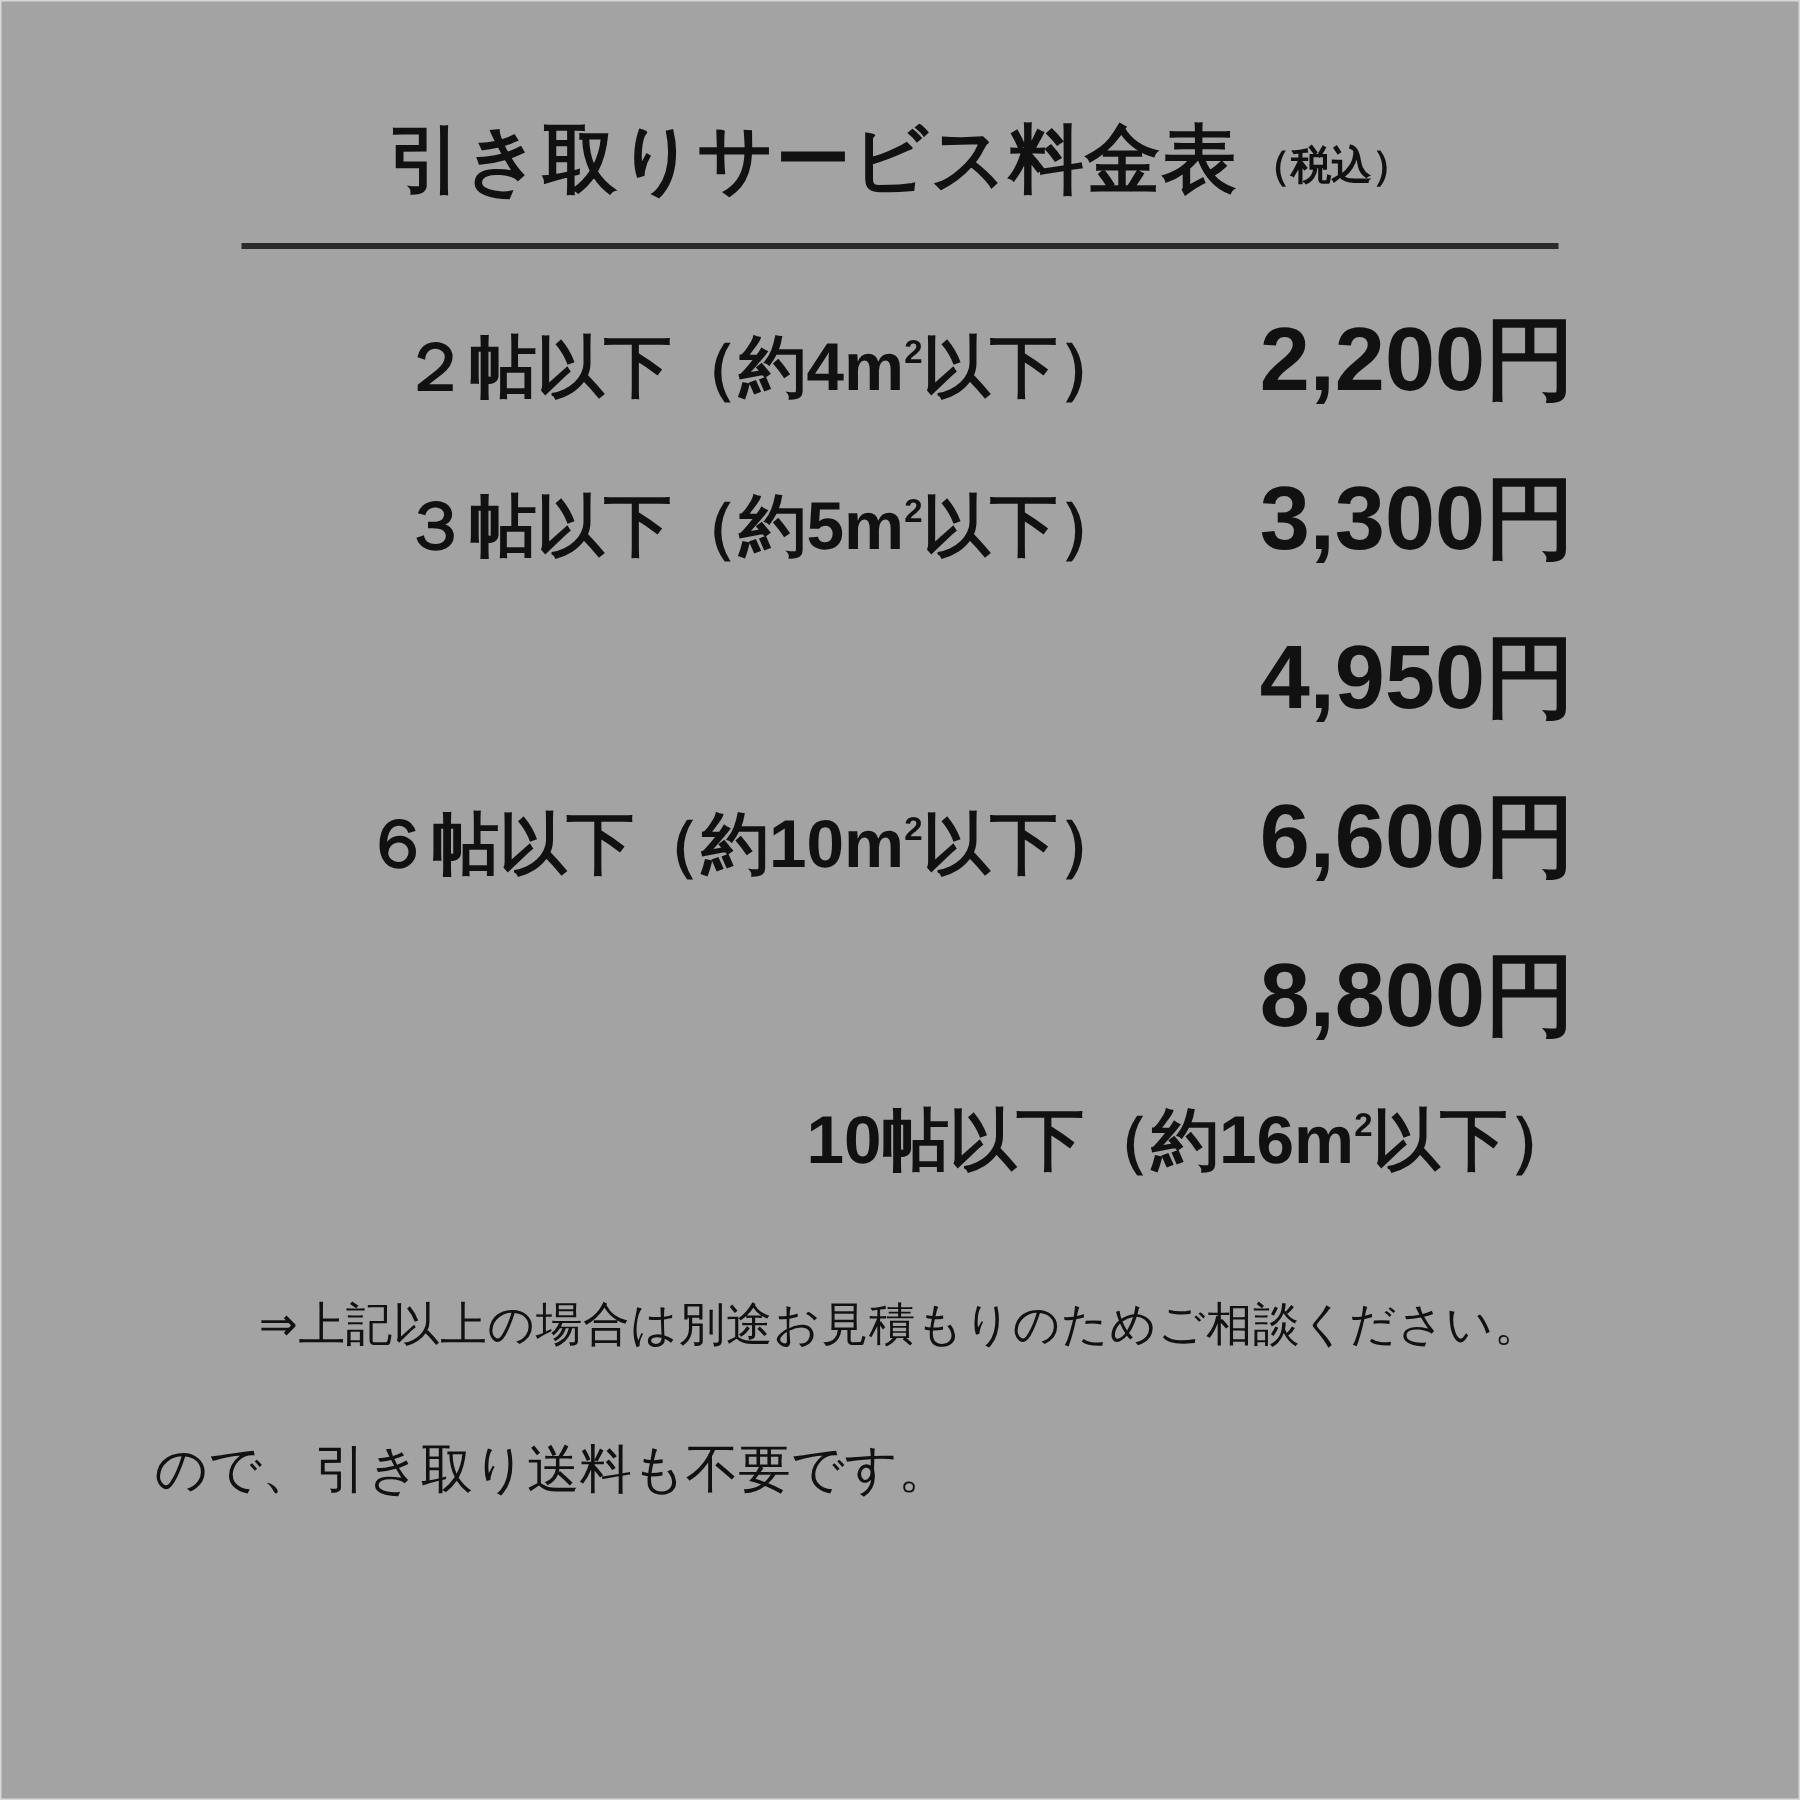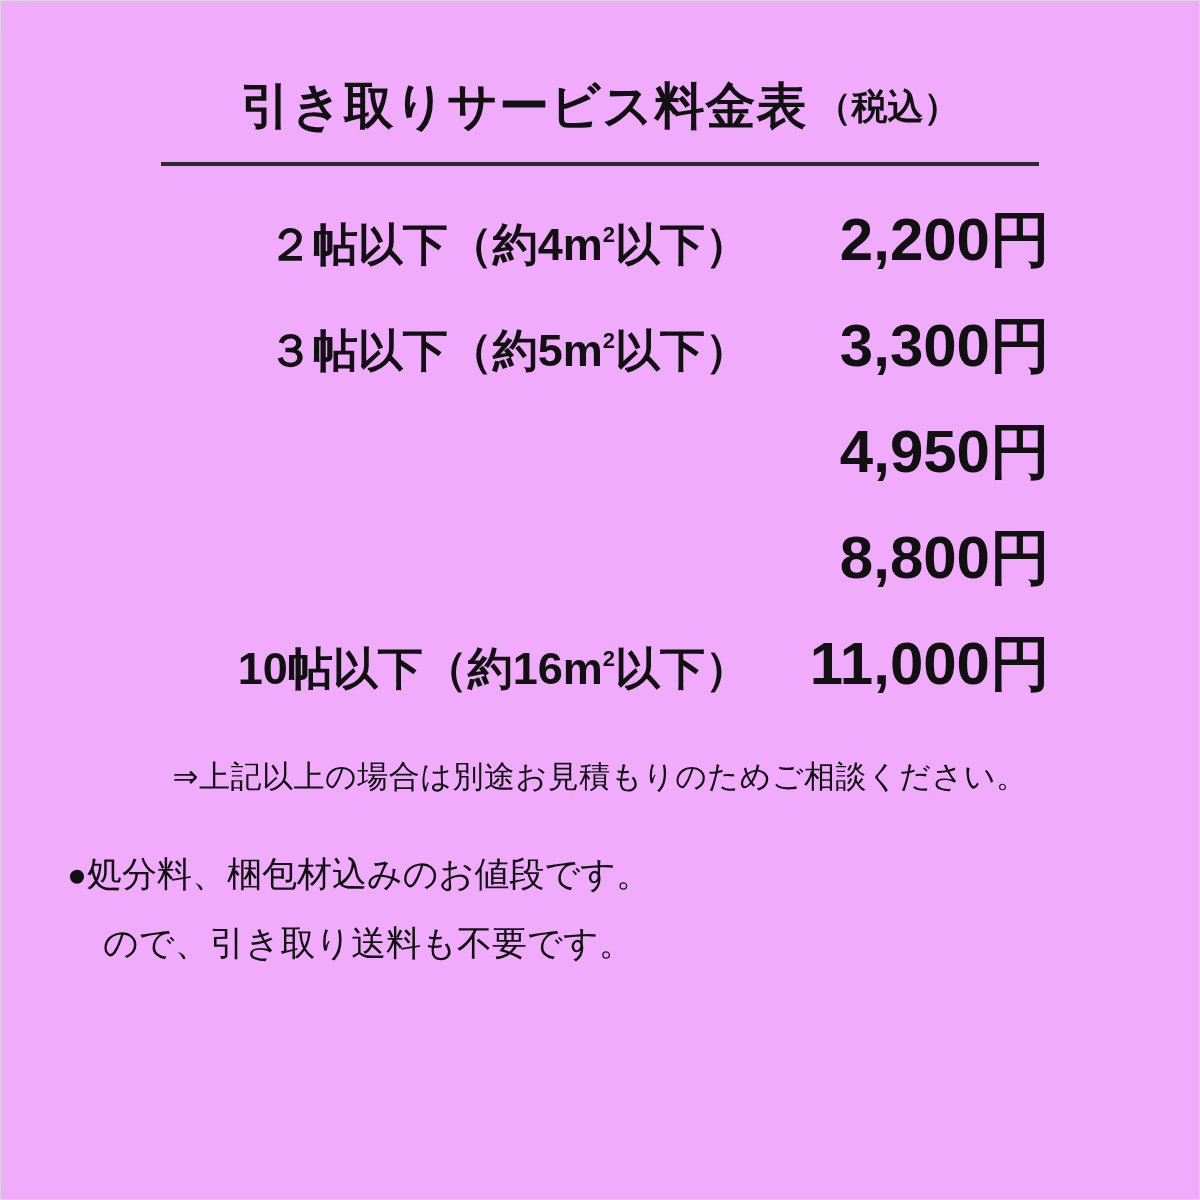--- a/index.html
+++ b/index.html
@@ -13,36 +13,36 @@
     font-family: "Liberation Sans", "DejaVu Sans", sans-serif;
     color: #1a1a1a;
     overflow: hidden;
   }
   .page {
     position: relative;
     width: 1200px;
     height: 1200px;
     box-sizing: border-box;
     border: 1px solid #d8d8d8;
-    background: #f0abfc;
+    background: #a3a3a3;
   }
   .title-row {
     display: flex;
     align-items: baseline;
     justify-content: center;
     margin-top: 72px;
   }
   .title-main {
     font-size: 50px;
     font-weight: bold;
     letter-spacing: 1px;
     color: #111111;
   }
   .title-sub {
-    font-size: 36px;
+    font-size: 27px;
     font-weight: bold;
     color: #111111;
     margin-left: 8px;
     position: relative;
     top: -4px;
   }
   .rule {
     width: 878px;
     height: 4px;
     background: #2b2b2b;
@@ -130,34 +130,34 @@
 
     <div class="row">
       <div class="cell-label"><span>３帖以下（約5m</span><span class="sup">2</span><span>以下）</span></div>
       <div class="cell-price">3,300円</div>
     </div>
 
     <div class="row">
       <div class="cell-price">4,950円</div>
     </div>
 
+    <div class="row">
+      <div class="cell-label"><span>６帖以下（約10m</span><span class="sup">2</span><span>以下）</span></div>
+      <div class="cell-price">6,600円</div>
+    </div>
 
     <div class="row">
       <div class="cell-price">8,800円</div>
     </div>
 
     <div class="row">
       <div class="cell-label"><span>10帖以下（約16m</span><span class="sup">2</span><span>以下）</span></div>
-      <div class="cell-price">11,000円</div>
     </div>
 
   </div>
 
   <div class="note-arrow">⇒上記以上の場合は別途お見積もりのためご相談ください。</div>
 
   <div class="bullets">
-    <div class="bullet-line">
-      <span class="dot">●</span><span>処分料、梱包材込みのお値段です。</span>
-    </div>
     <div class="bullet-line bullet-cont">ので、引き取り送料も不要です。</div>
   </div>
 
 </div>
 
 </body></html>

